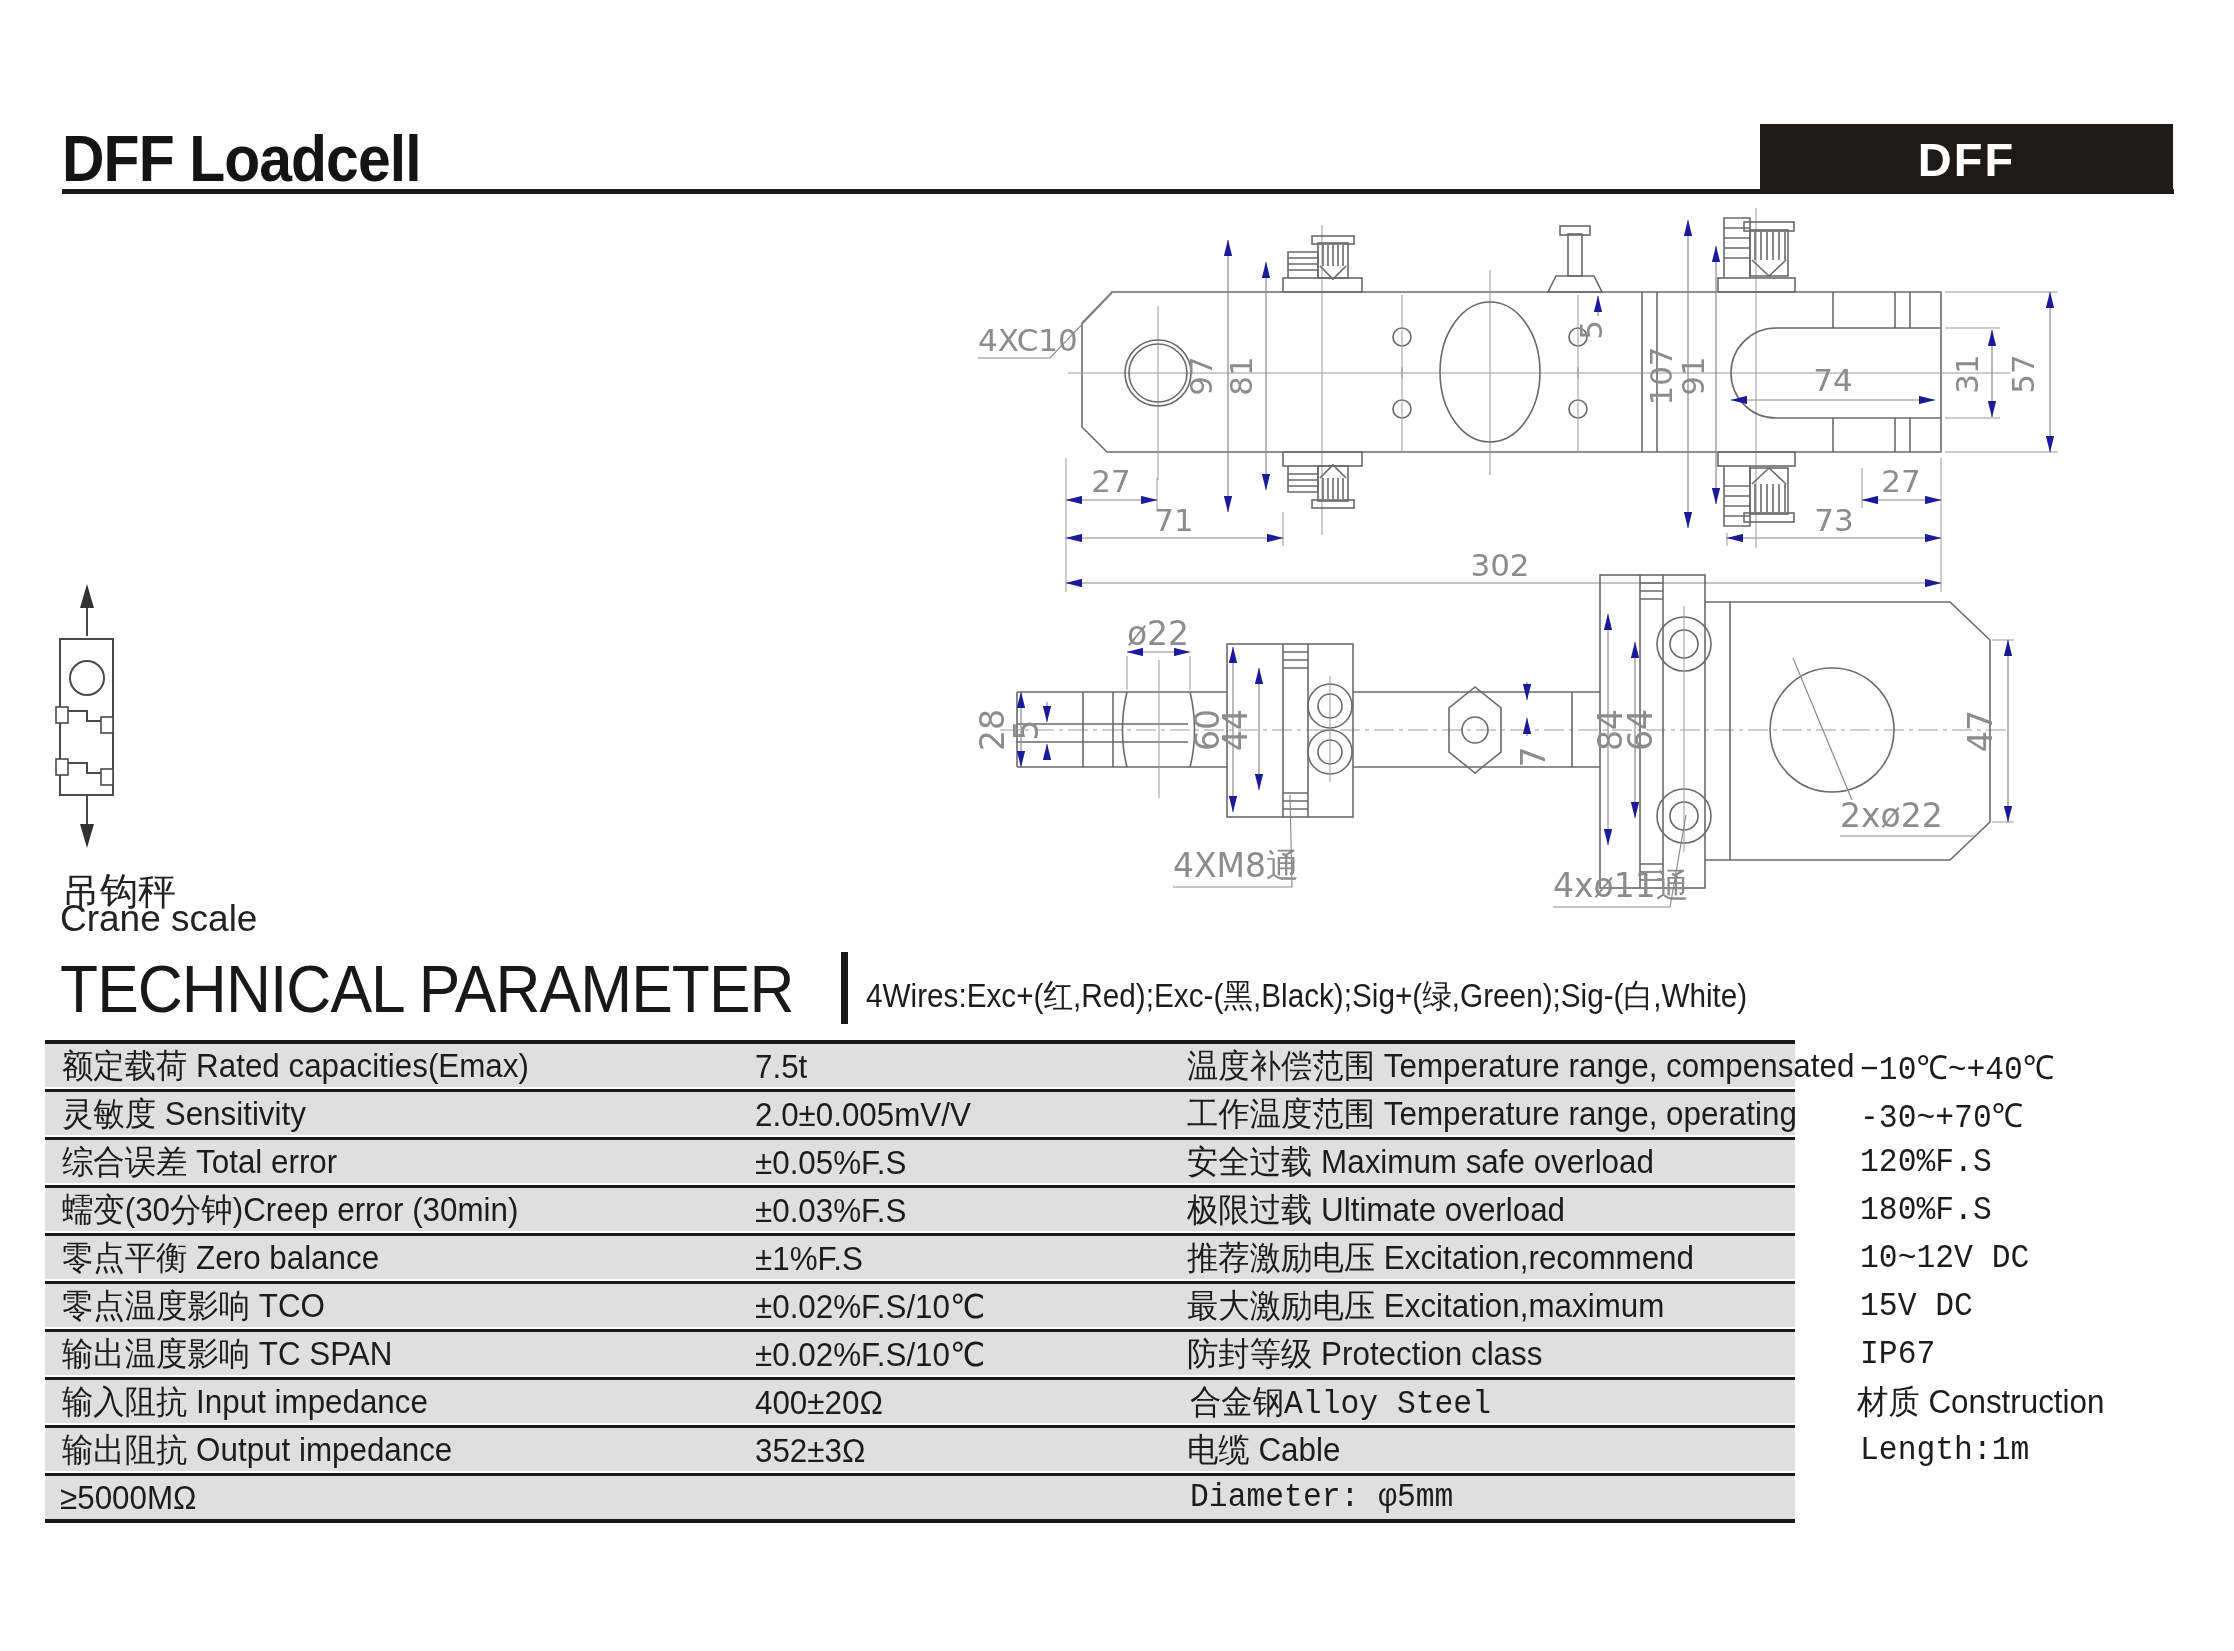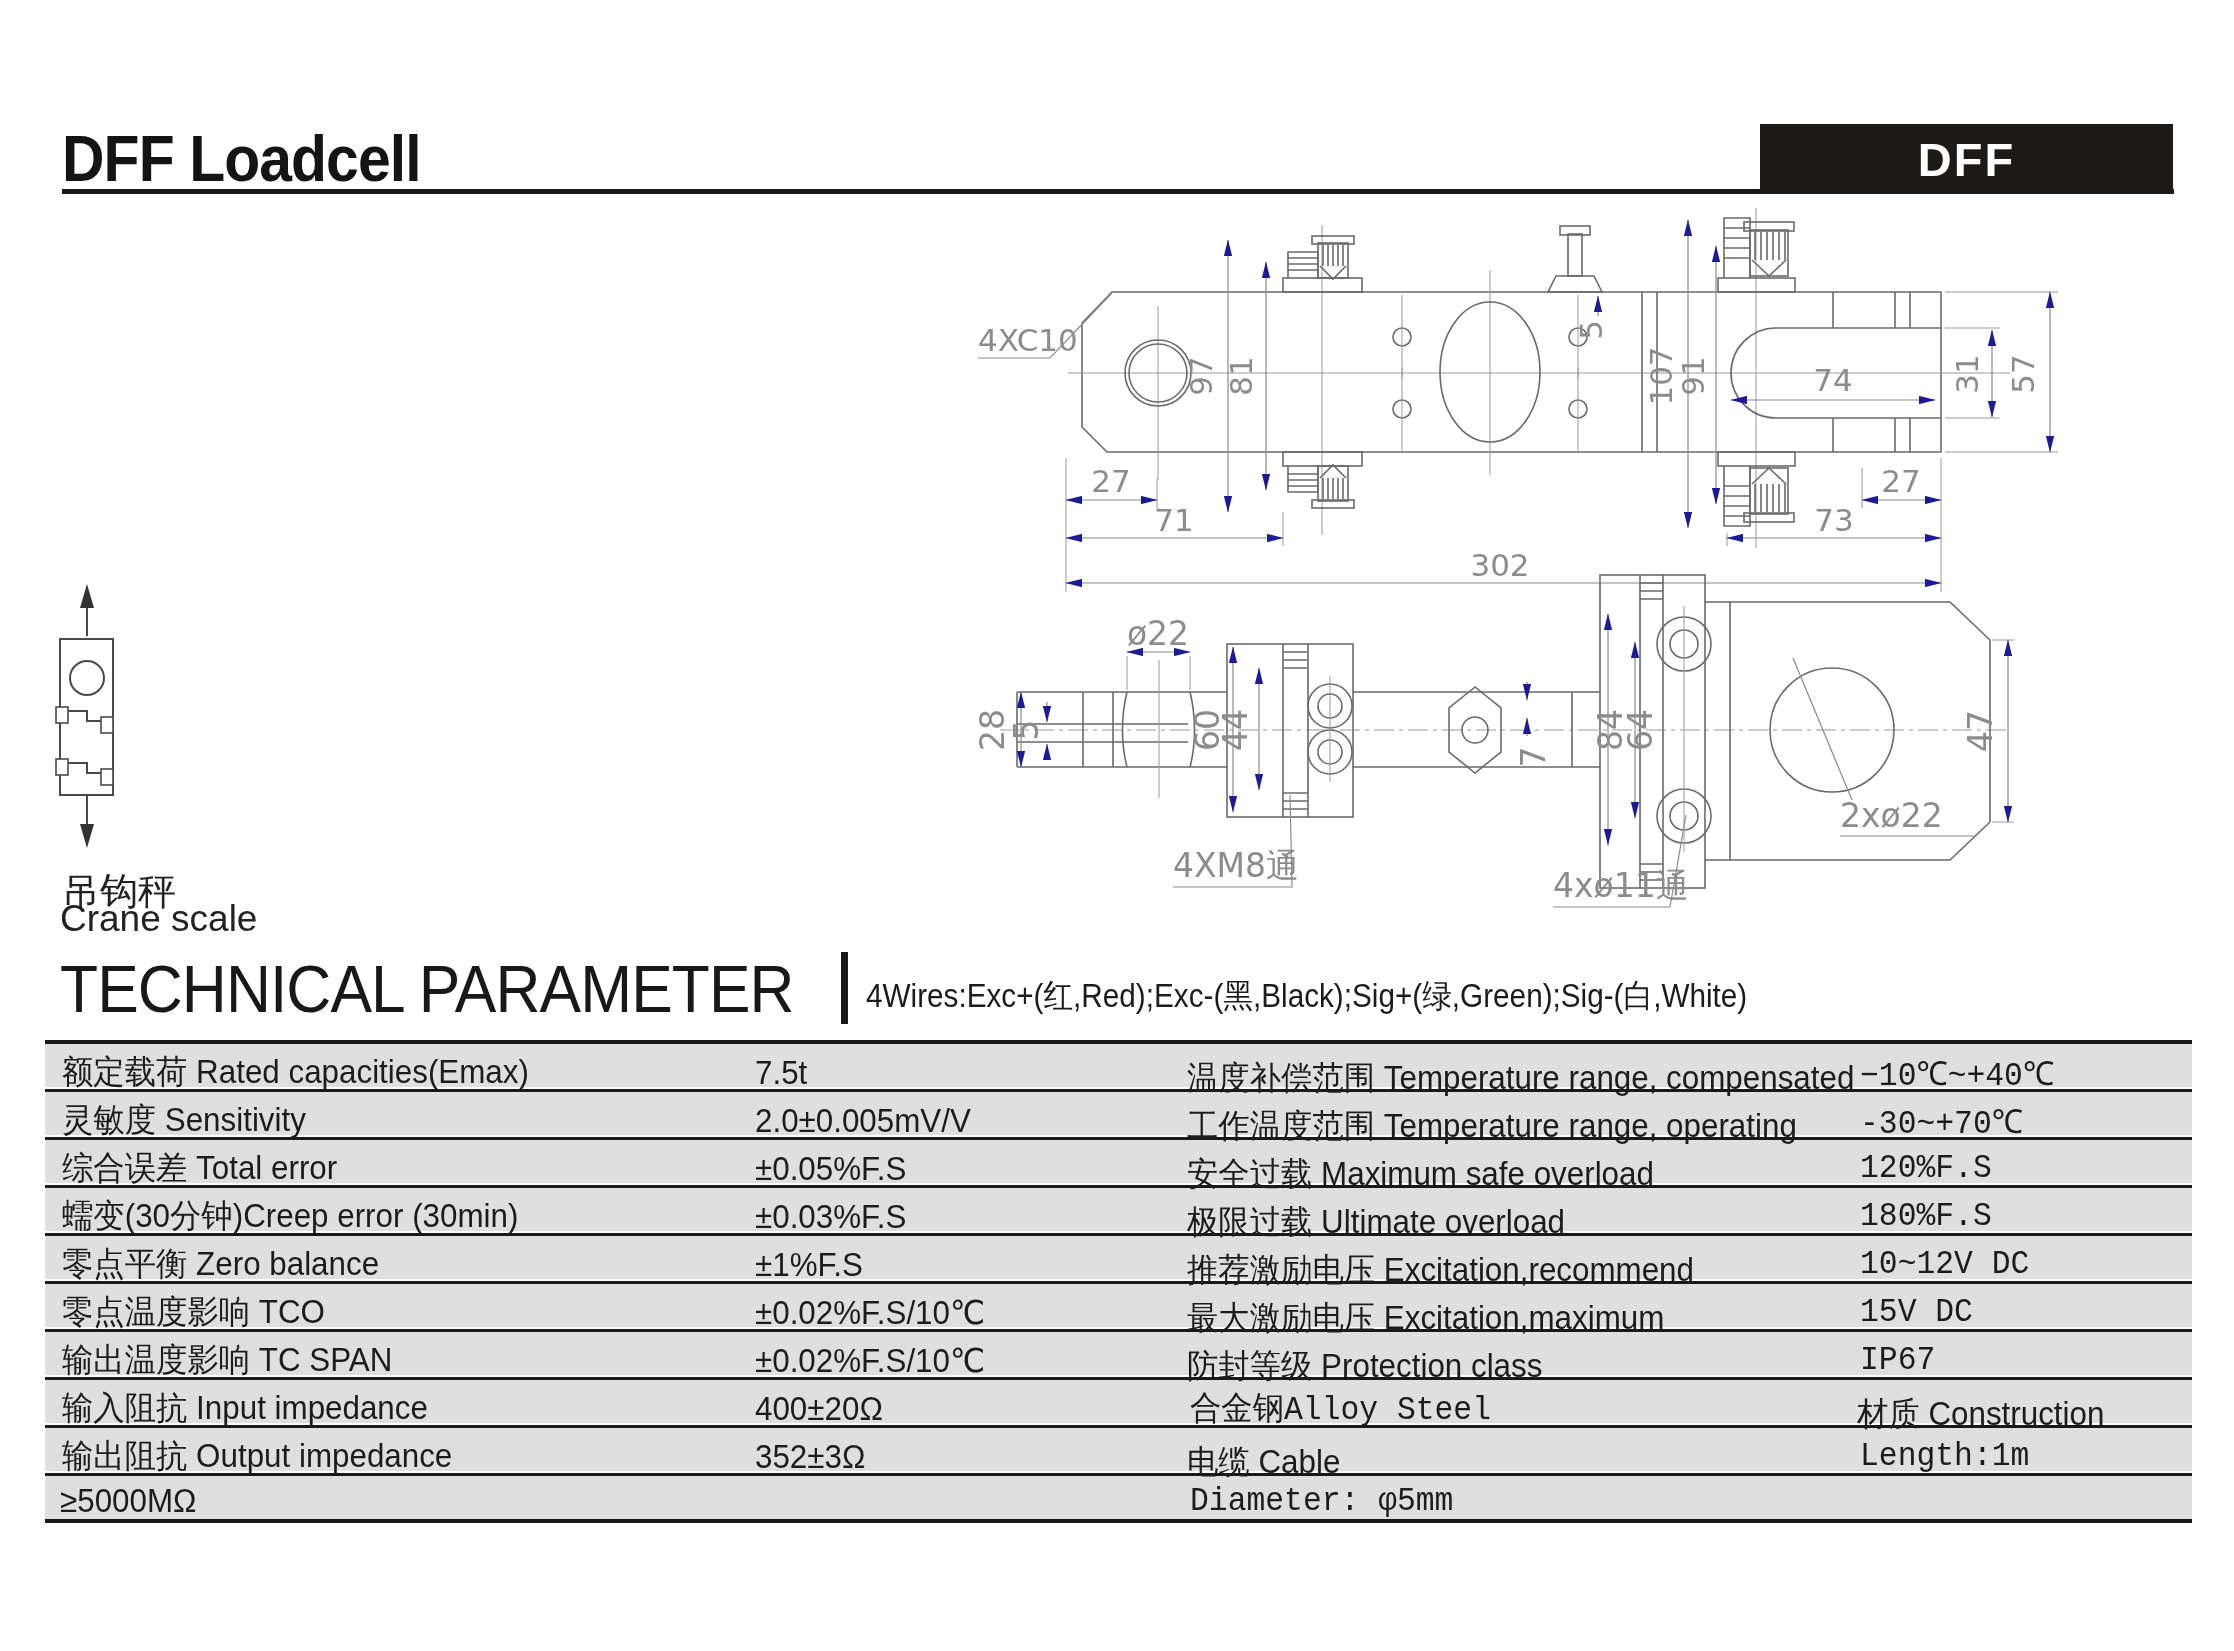--- a/index.html
+++ b/index.html
@@ -17,28 +17,28 @@
   #crane-cn{left:62px;top:850px;font-size:38px;color:#222;margin-top:16px;}
   #crane-en{left:60px;top:898px;font-size:37px;color:#222;}
   
   #sec{left:60px;top:952px;display:flex;align-items:flex-end;}
   #sec .h{font-size:67px;font-weight:400;letter-spacing:-1px;line-height:1.05;
           transform:scaleX(.93);transform-origin:0 100%;white-space:nowrap;color:#181818;}
   #sec .bar{width:7px;height:72px;background:#181818;margin-left:-8px;}
   #sec .wires{font-size:33px;margin-left:18px;padding-bottom:5px;white-space:nowrap;
           transform:scaleX(.90);transform-origin:0 100%;color:#1c1c1c;}
   
-  #ptable{left:45px;top:1040px;width:2147px;border-bottom:4px solid #191919;}
+  #ptable{left:45px;top:1040px;width:1750px;border-bottom:4px solid #191919;}
   .trow{display:grid;grid-template-columns:695px 435px 670px 347px;height:43px;
         background:#dfdfdf;border-top:3px solid #191919;margin-bottom:2px;align-items:center;}
   .trow:first-child{border-top:4px solid #191919;}
   .trow:last-child{margin-bottom:0;}
   .cell{font-size:33px;white-space:nowrap;overflow:visible;color:#1c1c1c;}
   .cell span{display:inline-block;transform:scaleX(.95);transform-origin:0 50%;}
-  .c1{padding-left:17px;} .c2{padding-left:15px;} .c3{padding-left:12px;margin-top:12px;} .c4{padding-left:15px;font-family:Liberation Mono, monospace;}
+  .c1{padding-left:17px;} .c2{padding-left:15px;} .c3{padding-left:12px;} .c4{padding-left:15px;font-family:Liberation Mono, monospace;}
   
   svg{position:absolute;left:0;top:0;}
   .part{stroke:#6a6a6a;stroke-width:1.6;fill:none;}
   .thin{stroke:#9a9a9a;stroke-width:1;fill:none;}
   .dim{stroke:#8a8a8a;stroke-width:1.2;fill:none;marker-start:url(#ah);marker-end:url(#ah);}
   .dimE{stroke:#8a8a8a;stroke-width:1.2;fill:none;marker-end:url(#ah);}
   .ldr{stroke:#8a8a8a;stroke-width:1.2;fill:none;}
   .dimtext{fill:#8c8c8c;font-family:"DejaVu Sans",sans-serif;font-size:31px;}
   .dimtext2{fill:#8c8c8c;font-family:"DejaVu Sans",sans-serif;font-size:33px;}
   .crane{stroke:#4a4a4a;stroke-width:2;fill:none;}

